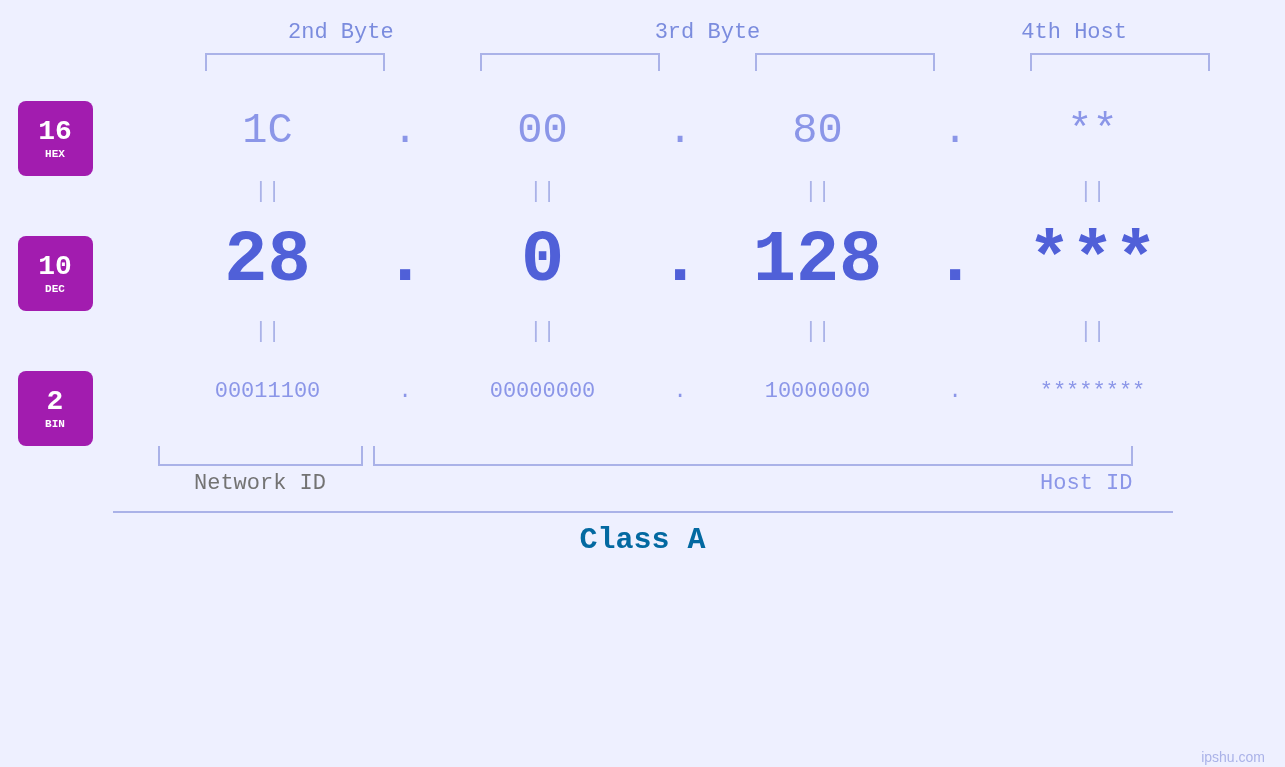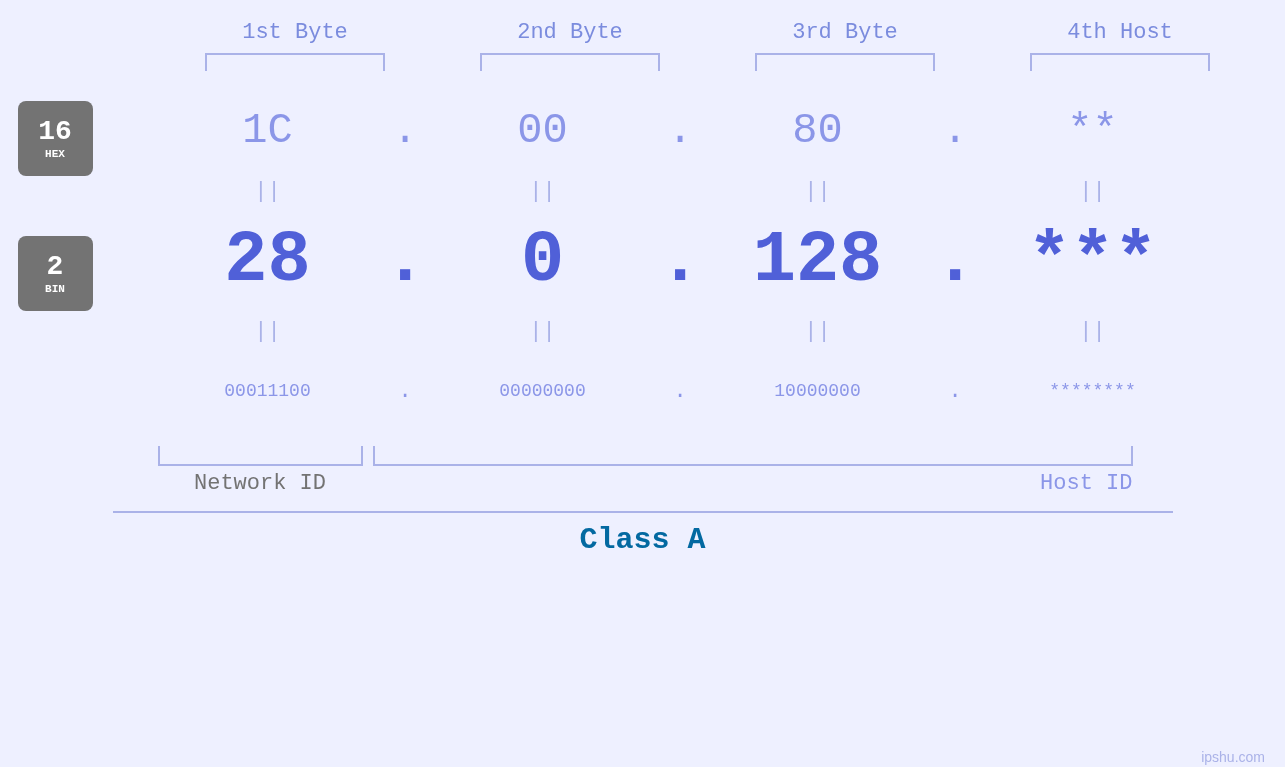--- a/index.html
+++ b/index.html
@@ -74,21 +74,21 @@
       display: flex;
       flex-direction: column;
       gap: 0px;
       width: 120px;
       padding-top: 10px;
     }
 
     .badge {
       width: 75px;
       height: 75px;
-      background-color: #737373;
+      background-color: #a21caf;
       border-radius: 8px;
       display: flex;
       flex-direction: column;
       align-items: center;
       justify-content: center;
       margin-bottom: 60px;
     }
 
     .badge-number {
       color: white;
@@ -127,21 +127,21 @@
 
     .value-cell.dec-val {
       color: #5060d8;
       font-size: 72px;
       font-family: 'Courier New', Courier, monospace;
       font-weight: bold;
     }
 
     .value-cell.bin-val {
       color: #8b96e8;
-      font-size: 18px;
+      font-size: 22px;
       font-family: 'Courier New', Courier, monospace;
     }
 
     .dot-cell {
       width: 55px;
       text-align: center;
       display: flex;
       align-items: center;
       justify-content: center;
     }
@@ -256,40 +256,43 @@
       width: 1100px;
       margin-left: 20px;
     }
   </style>
 </head>
 <body>
 
 <div class="container">
 
   <div class="header-row">
-    <div class="byte-label">1st Byte</div>
     <div class="byte-label">2nd Byte</div>
     <div class="byte-label">3rd Byte</div>
     <div class="byte-label">4th Host</div>
   </div>
 
   <div class="bracket-row">
     <div class="bracket"></div>
     <div class="bracket"></div>
     <div class="bracket"></div>
     <div class="bracket"></div>
   </div>
 
   <div class="main-content">
 
     <div class="badge-column">
       <div class="badge">
         <span class="badge-number">16</span>
         <span class="badge-text">HEX</span>
       </div>
+      <div class="badge">
+        <span class="badge-number">10</span>
+        <span class="badge-text">DEC</span>
+      </div>
       <div class="badge" style="margin-bottom:0">
         <span class="badge-number">2</span>
         <span class="badge-text">BIN</span>
       </div>
     </div>
 
     <div class="values-section">
 
       <div class="value-row">
         <div class="value-cell hex-val">1C</div>

